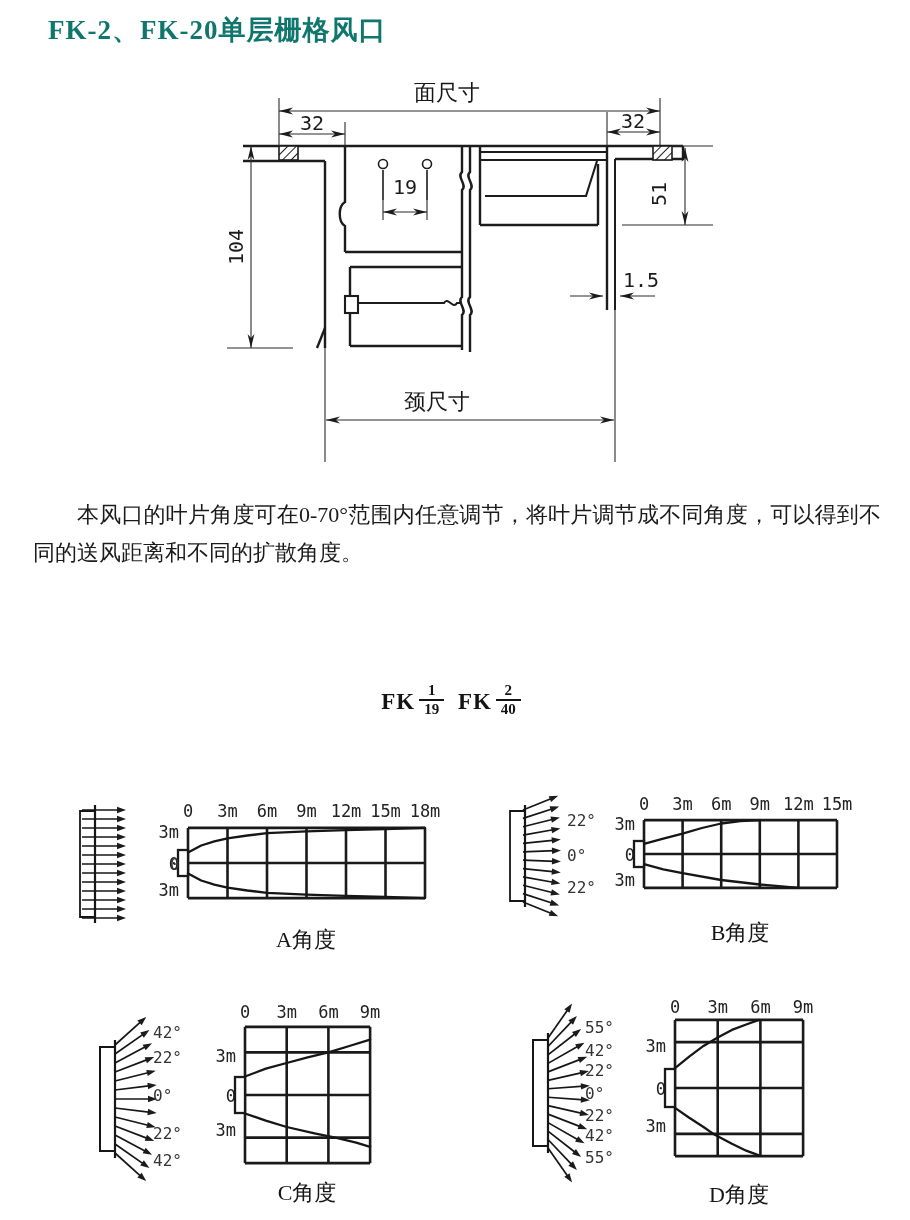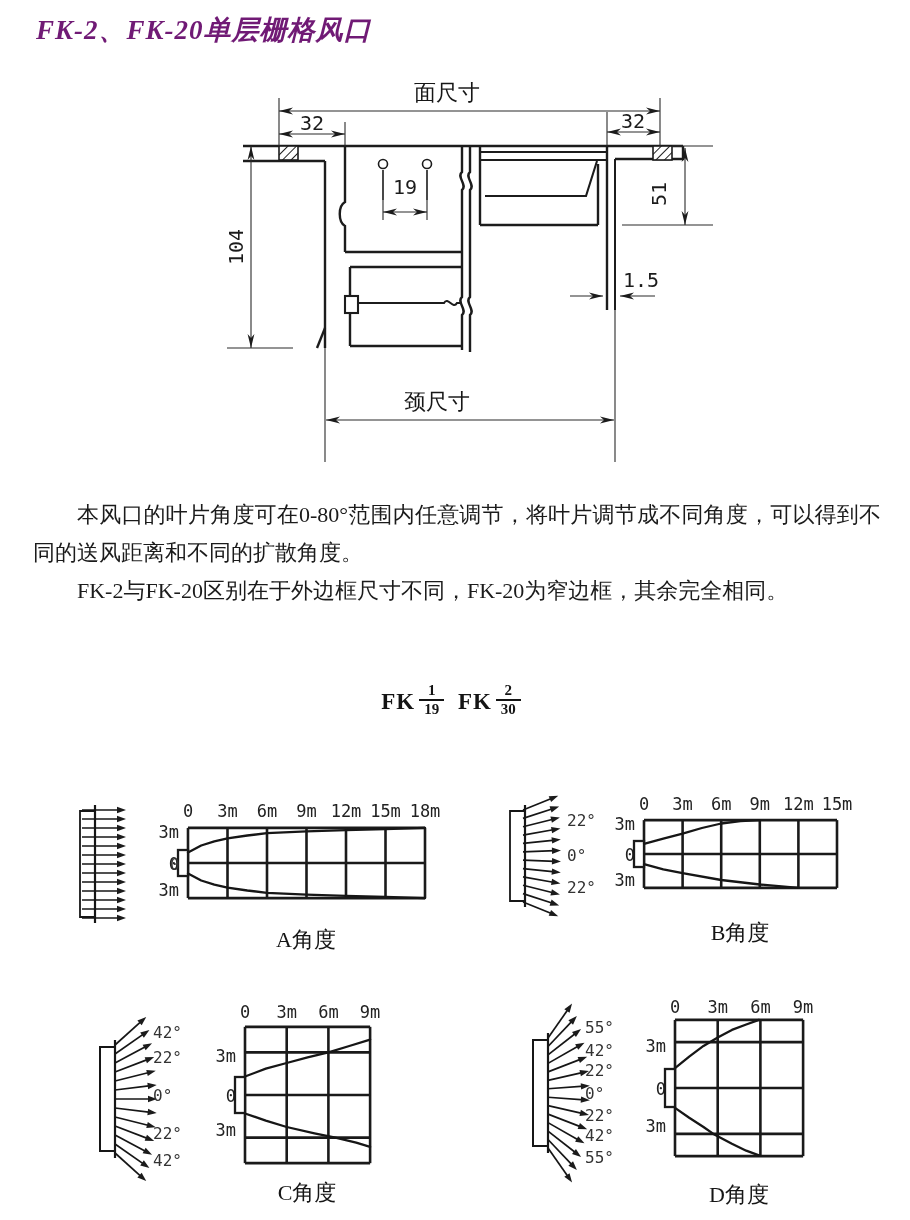--- a/index.html
+++ b/index.html
@@ -1,19 +1,19 @@
 <!DOCTYPE html>
 <html><head>
 <meta charset="utf-8">
 <style>
   html,body{margin:0;padding:0;background:#fff;}
   .page{position:relative;width:910px;height:1220px;background:#ffffff;overflow:hidden;
         font-family:"Liberation Serif","DejaVu Serif",serif;color:#1c1c1c;}
-  .page-title{position:absolute;left:36px;top:12px;margin:0;font-size:27px;font-weight:bold;
-        letter-spacing:1px;color:#701a75;font-style:italic;}
+  .page-title{position:absolute;left:48px;top:12px;margin:0;font-size:27px;font-weight:bold;
+        letter-spacing:1px;color:#0f766e;}
   .drawing-wrap{position:absolute;left:0;top:60px;width:800px;height:430px;}
   .bodytext{position:absolute;left:33px;top:496px;width:848px;}
   .bodytext p{margin:0;font-size:22px;line-height:38px;text-indent:2em;text-align:justify;color:#1b1b1b;}
   .subtitle{position:absolute;left:0;top:682px;width:910px;text-align:center;font-weight:bold;
         font-size:23px;color:#141414;}
   .subtitle .fkword{font-family:"Liberation Serif","DejaVu Serif",serif;letter-spacing:1px;}
   .frac{display:inline-block;vertical-align:middle;text-align:center;font-size:15px;line-height:1.15;
         margin:0 8px 6px 4px;font-weight:bold;}
   .frac .fn{display:block;border-bottom:2px solid #141414;padding:0 5px;}
   .frac .fd{display:block;padding:0 5px;}
@@ -99,27 +99,26 @@
       <text class="dimnum" x="312" y="70" text-anchor="middle">32</text>
       <text class="dimnum" x="633" y="68" text-anchor="middle">32</text>
       <text class="dimnum" x="405" y="134" text-anchor="middle">19</text>
       <text class="dimnum" transform="translate(243,187) rotate(-90)" text-anchor="middle">104</text>
       <text class="dimnum" transform="translate(666,134) rotate(-90)" text-anchor="middle">51</text>
       <text class="dimnum" x="641" y="227" text-anchor="middle">1.5</text>
     </svg>
   </div>
 
   <div class="bodytext">
-    <p>本风口的叶片角度可在0-80°范围内任意调节，将叶片调节成不同角度，可以得到不同的送风距离和不同的扩散角度。</p>
-    <p>FK-2与FK-20区别在于外边框尺寸不同，FK-20为窄边框，其余完全相同。</p>
+    <p>本风口的叶片角度可在0-70°范围内任意调节，将叶片调节成不同角度，可以得到不同的送风距离和不同的扩散角度。</p>
   </div>
 
   <div class="subtitle">
     <span class="fkword">FK</span><span class="frac"><span class="fn">1</span><span class="fd">19</span></span>
-    <span class="fkword">FK</span><span class="frac"><span class="fn">2</span><span class="fd">30</span></span>
+    <span class="fkword">FK</span><span class="frac"><span class="fn">2</span><span class="fd">40</span></span>
   </div>
 
   <div class="chart-block" style="left:60px;top:795px">
     <svg id="cA" width="420" height="170">
       <text class="cap" x="246" y="152">A角度</text>
     <line x1="128" y1="32.900000000000006" x2="128" y2="103.1" stroke="#1a1a1a" stroke-width="2.6"></line>
         <text x="128" y="22" class="tick" text-anchor="middle">0</text>
         <line x1="167.5" y1="32.900000000000006" x2="167.5" y2="103.1" stroke="#1a1a1a" stroke-width="2.6"></line>
         <text x="167.5" y="22" class="tick" text-anchor="middle">3m</text>
         <line x1="207" y1="32.900000000000006" x2="207" y2="103.1" stroke="#1a1a1a" stroke-width="2.6"></line>

